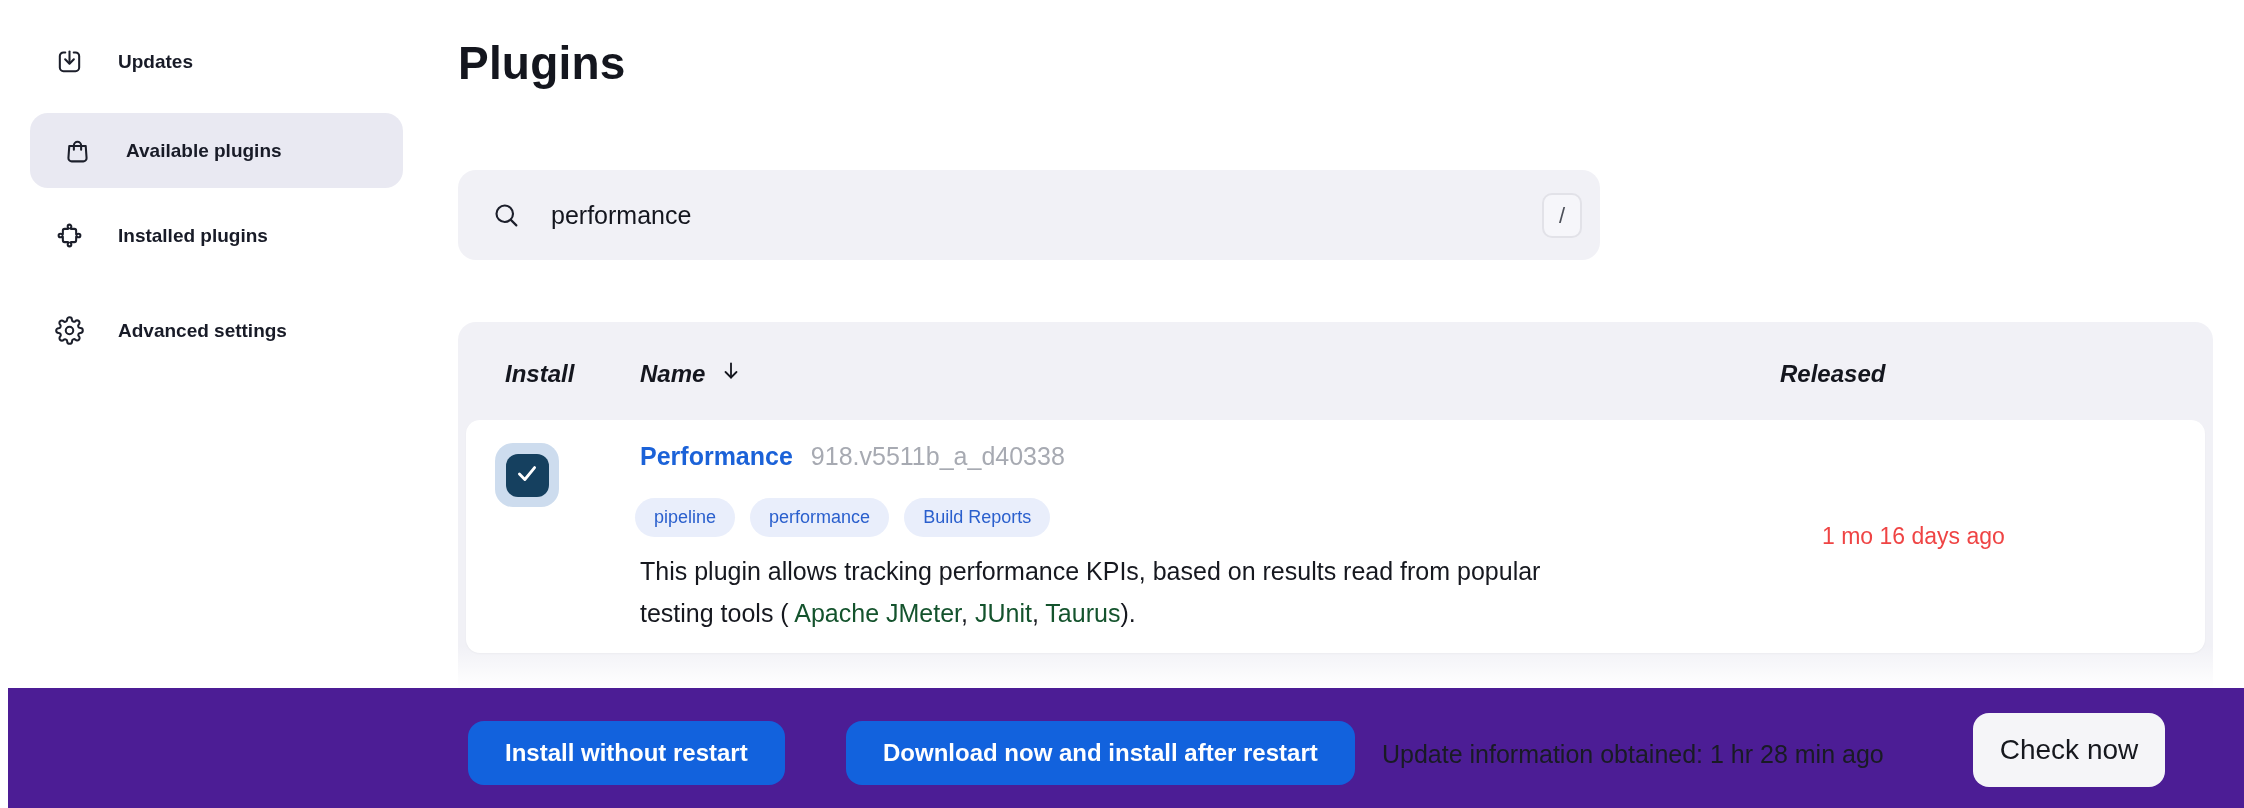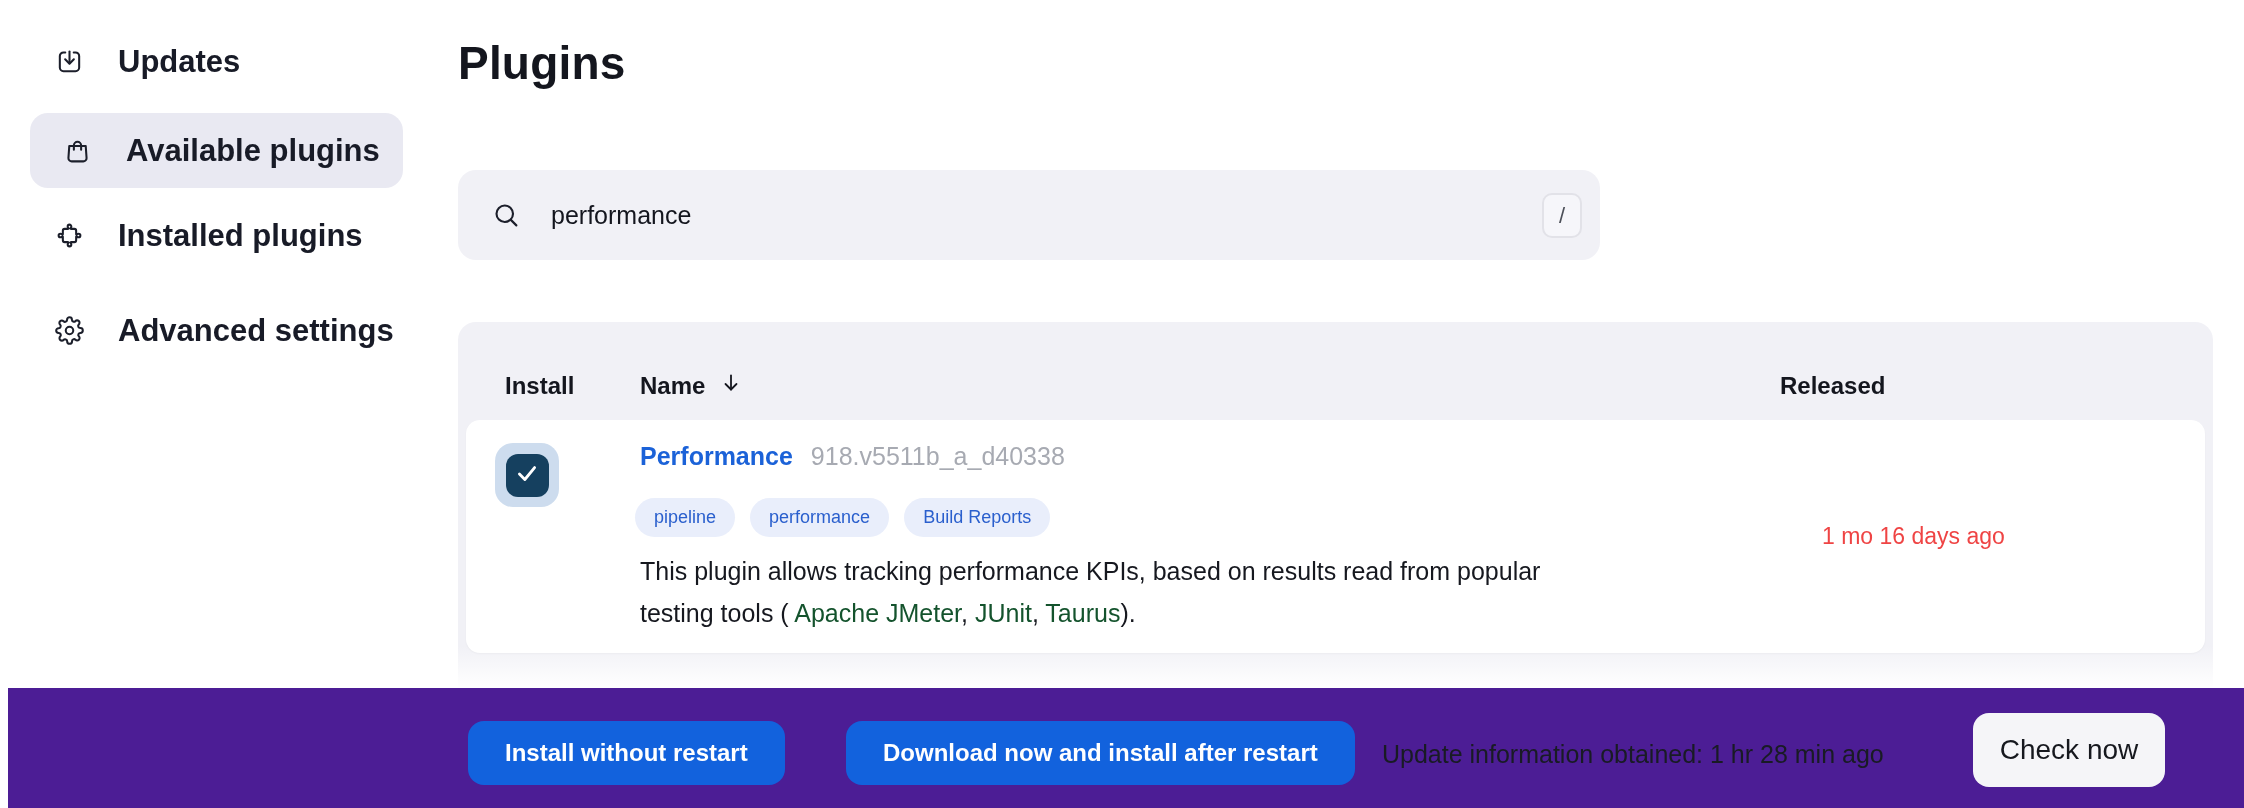--- a/index.html
+++ b/index.html
@@ -5,21 +5,21 @@
   * { margin:0; padding:0; box-sizing:border-box; }
   html,body { width:2244px; height:808px; overflow:hidden; background:#ffffff;
     font-family:"Liberation Sans", sans-serif; color:#16181f; }
 
   
   .sidebar { position:absolute; left:22px; top:0; width:373px; }
   .side-item { position:absolute; left:0; width:373px; height:75px;
     display:flex; align-items:center; border-radius:18px; cursor:pointer; }
   .side-item.active { background:#e9e9f2;margin-left:8px; }
   .side-item .icon { width:29px; height:29px; margin-left:33px; flex:0 0 auto; display:flex; }
-  .side-item .lbl { margin-left:34px; font-size:31px; font-weight:600; color:#181b27;text-align:center; }
+  .side-item .lbl { margin-left:34px; font-size:19px; font-weight:600; color:#181b27;text-align:center; }
   .icon svg { width:100%; height:100%; stroke:#1c1f2b; fill:none;
     stroke-width:1.7; stroke-linecap:round; stroke-linejoin:round; }
 
   
   .page-title { position:absolute; left:458px; top:36px; font-size:46px;
     font-weight:700; color:#14161e; letter-spacing:.2px; }
 
   .searchbar { position:absolute; left:458px; top:170px; width:1142px; height:90px;
     background:#f1f1f6; border-radius:18px; display:flex; align-items:center; }
   .searchbar .icon { width:30px; height:30px; margin-left:33px; display:flex; }
@@ -28,22 +28,22 @@
     font-family:"Liberation Sans", sans-serif; }
   .key-badge { position:absolute; right:18px; top:23px; width:40px; height:45px;
     border:2px solid #e2e2e8; background:#f6f6fa; border-radius:10px;
     display:flex; align-items:center; justify-content:center;
     font-size:22px; color:#4c4f58; }
 
   
   .table { position:absolute; left:458px; top:322px; width:1755px; height:378px;
     background:#f1f1f6; border-radius:18px; overflow:hidden; }
   .thead { position:absolute; left:0; top:0; width:100%; height:96px; }
-  .th { position:absolute; top:16px; height:96px; display:flex; align-items:center;
-    font-size:24px; font-weight:600; color:#14161e; }
+  .th { position:absolute; top:4px; height:96px; display:flex; align-items:center;
+    font-size:24px; font-weight:600; color:#14161e;font-style:italic; }
   .th-install { left:47px; }
   .th-name { left:182px; gap:14px; cursor:pointer; }
   .th-released { left:1322px; cursor:pointer; }
   .sort-arrow svg { width:24px; height:24px; stroke:#14161e; fill:none;
     stroke-width:1.8; stroke-linecap:round; stroke-linejoin:round; }
 
   .row-card { position:absolute; left:8px; top:98px; width:1739px; height:233px;
     background:#ffffff; border-radius:14px; box-shadow:0 1px 2px rgba(20,22,30,.04); }
 
   .cb-halo { position:absolute; left:29px; top:23px; width:64px; height:64px;

